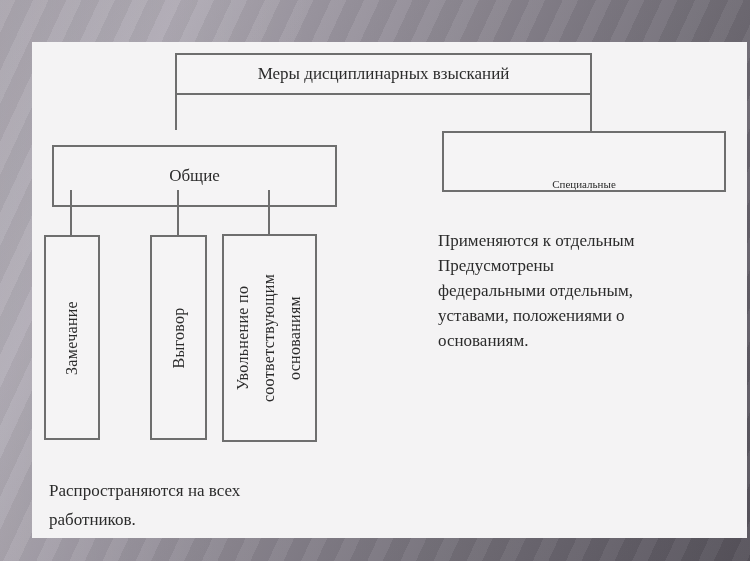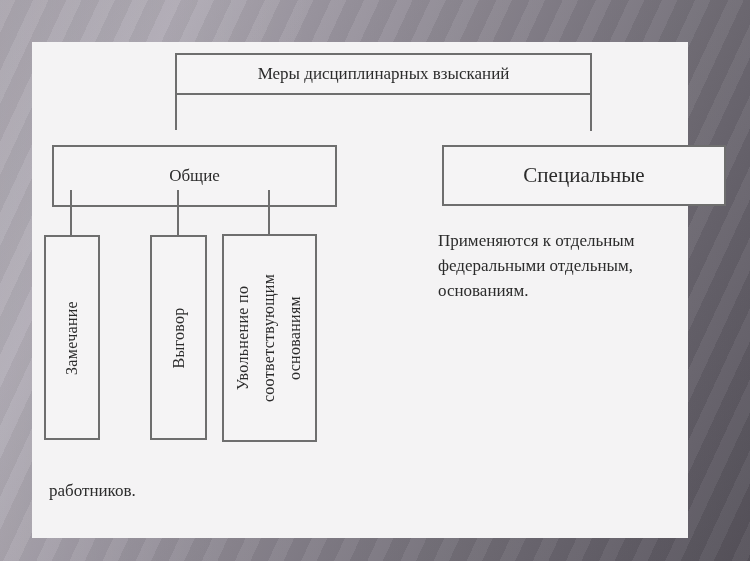--- a/index.html
+++ b/index.html
@@ -16,37 +16,37 @@
     height: 561px;
     background:
       linear-gradient(100deg, rgba(255,255,255,0.10) 0%, rgba(255,255,255,0) 38%),
       repeating-linear-gradient(115deg, rgba(255,255,255,0.04) 0 14px, rgba(0,0,0,0.04) 14px 30px),
       linear-gradient(115deg, #a19ca6 0%, #aca7b1 18%, #8f8a94 45%, #716d76 72%, #56525b 100%);
   }
   .panel {
     position: absolute;
     left: 32px;
     top: 42px;
-    width: 656px;
+    width: 715px;
     height: 496px;
     background: #f4f3f4;
   }
   .box {
     position: absolute;
     border: 2px solid #6e6e6e;
     background: #f5f4f5;
     display: flex;
     align-items: center;
     justify-content: center;
     box-sizing: border-box;
     color: #2b2b2b;
   }
   .root-box   { left: 143px; top: 11px;  width: 417px; height: 42px; font-size: 17px; }
   .general-box{ left: 20px;   top: 86px;  width: 285px; height: 62px; font-size: 17px; margin-top: 17px; }
-  .special-box{ left: 410px; top: 103px;  width: 284px; height: 61px; font-size: 21px; }
+  .special-box{ left: 410px; top: 89px;  width: 284px; height: 61px; font-size: 11px; align-items: flex-end; }
   .vbox1 { left: 12px;  top: 193px; width: 56px; height: 205px; }
   .vbox2 { left: 118px; top: 193px; width: 57px; height: 205px; }
   .vbox3 { left: 190px; top: 192px; width: 95px; height: 208px; }
   .vtext {
     transform: rotate(-90deg);
     white-space: nowrap;
     font-size: 16px;
     color: #2b2b2b;
     letter-spacing: 0.3px;
   }
@@ -113,23 +113,26 @@
 
     <div class="box vbox3">
       <div class="vtext-multi">
         <div>Увольнение по</div>
         <div>соответствующим</div>
         <div>основаниям</div>
       </div>
     </div>
 
     <div class="note general-note">
+      <div>Распространяются на всех</div>
       <div>работников.</div>
     </div>
 
     <div class="note special-note">
       <div>Применяются к отдельным</div>
+      <div>Предусмотрены</div>
       <div>федеральными отдельным,</div>
+      <div>уставами, положениями о</div>
       <div>основаниям.</div>
     </div>
 
   </div>
 </div>
 
 </body></html>

